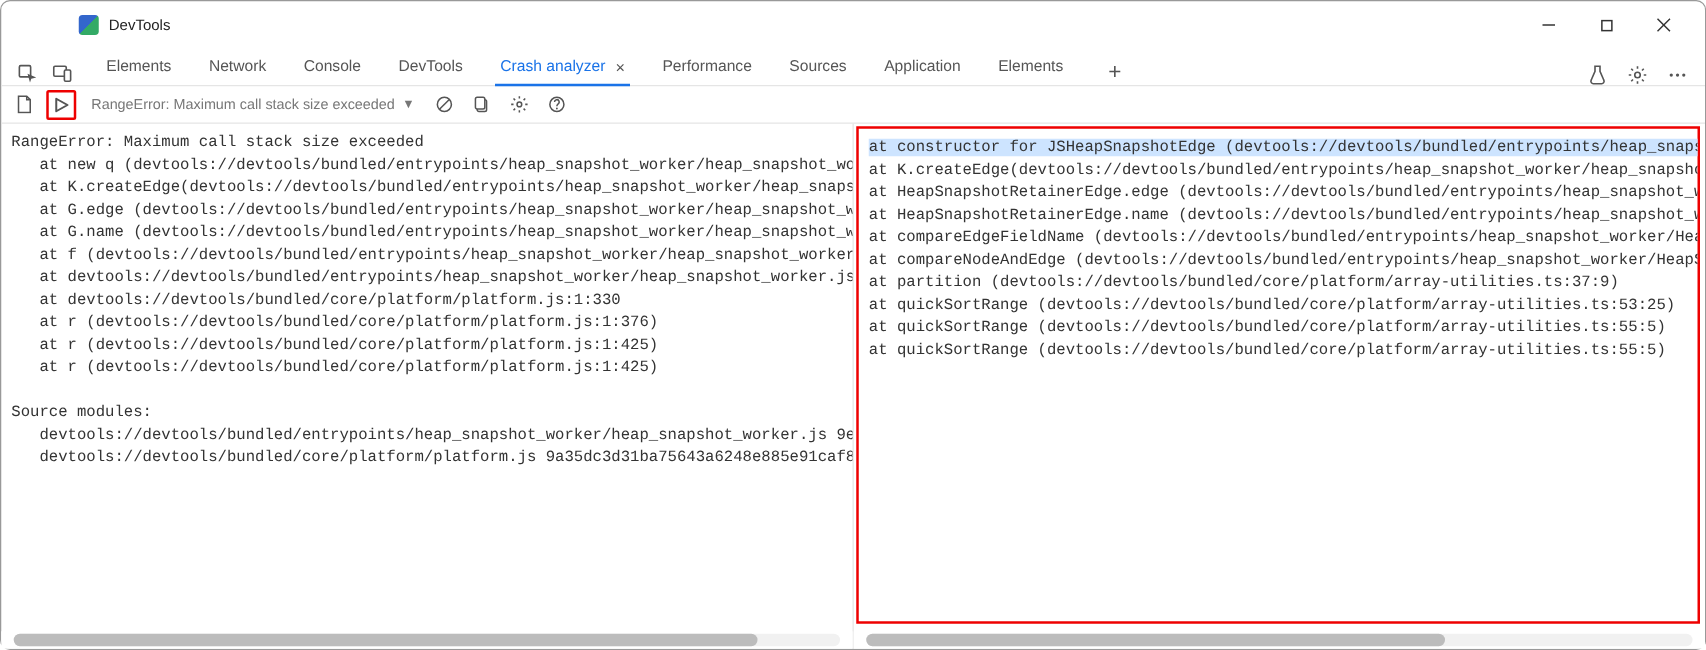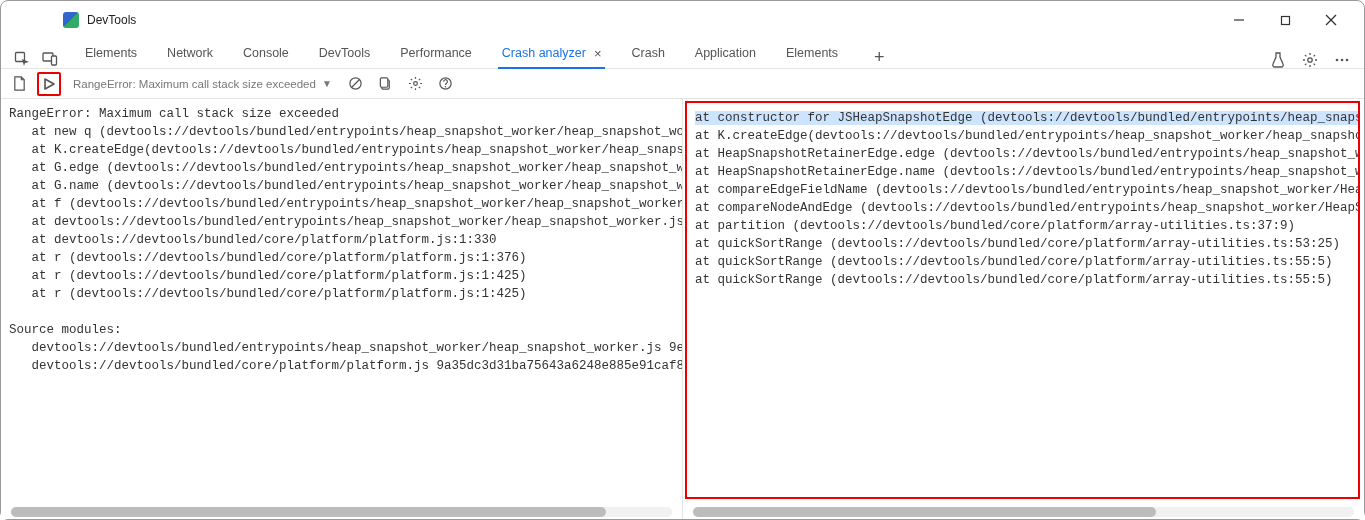--- a/index.html
+++ b/index.html
@@ -87,29 +87,29 @@
       </div>
     <div class="tab">
         <span>Network</span>
       </div>
     <div class="tab">
         <span>Console</span>
       </div>
     <div class="tab">
         <span>DevTools</span>
       </div>
-    <div class="tab">
-        <span>Performance</span>
-      </div>
     <div class="tab active">
         <span>Crash analyzer</span>
         <span class="close-x">×</span>
       </div>
     <div class="tab">
-        <span>Crash</span>
+        <span>Performance</span>
+      </div>
+    <div class="tab">
+        <span>Sources</span>
       </div>
     <div class="tab">
         <span>Application</span>
       </div>
     <div class="tab">
         <span>Elements</span>
       </div>
     <div class="plus">+</div>
     <div class="right">
       <span>

